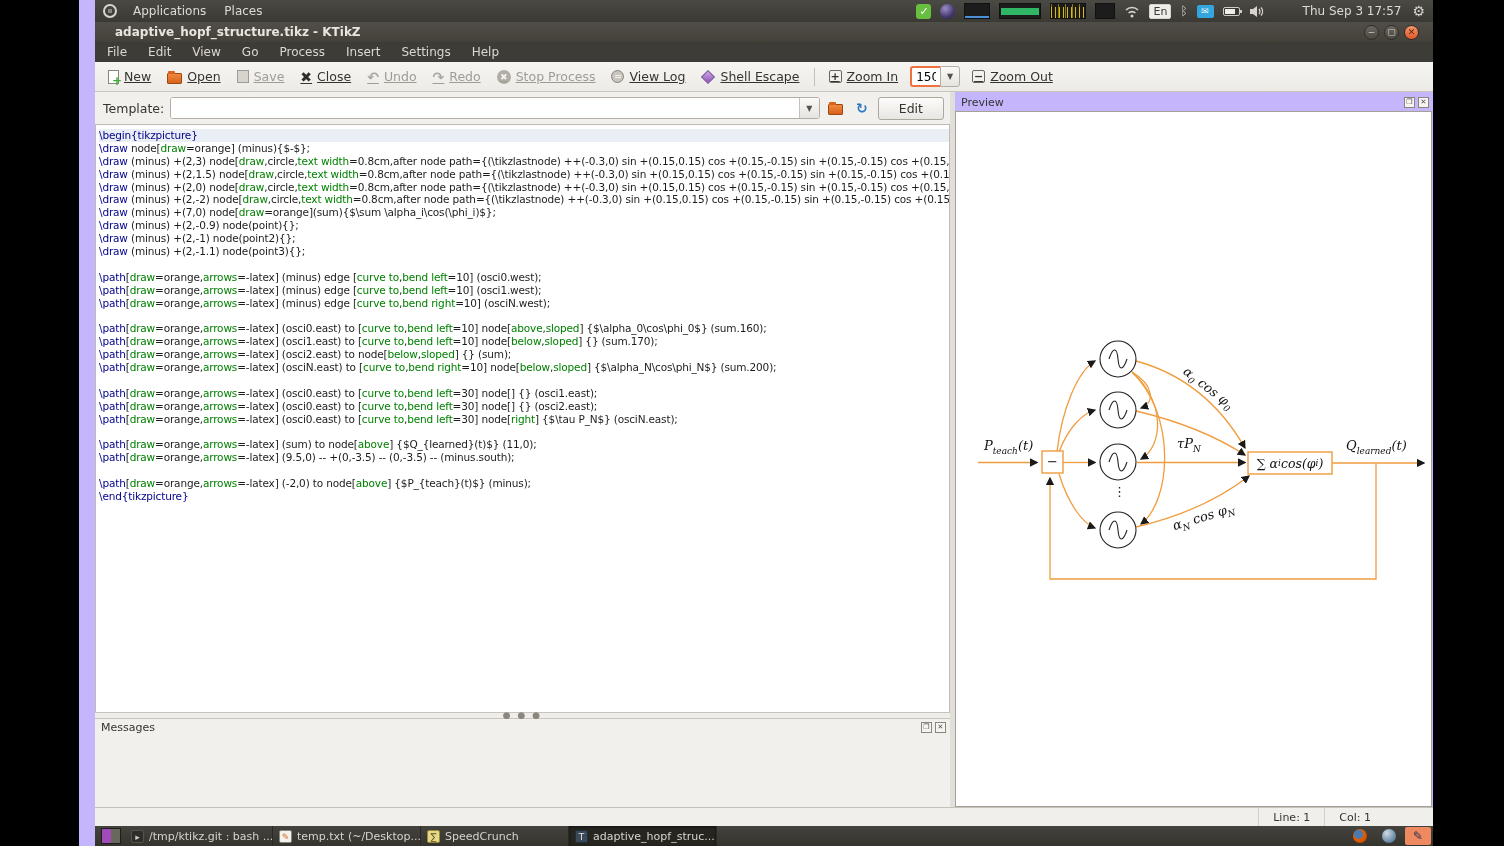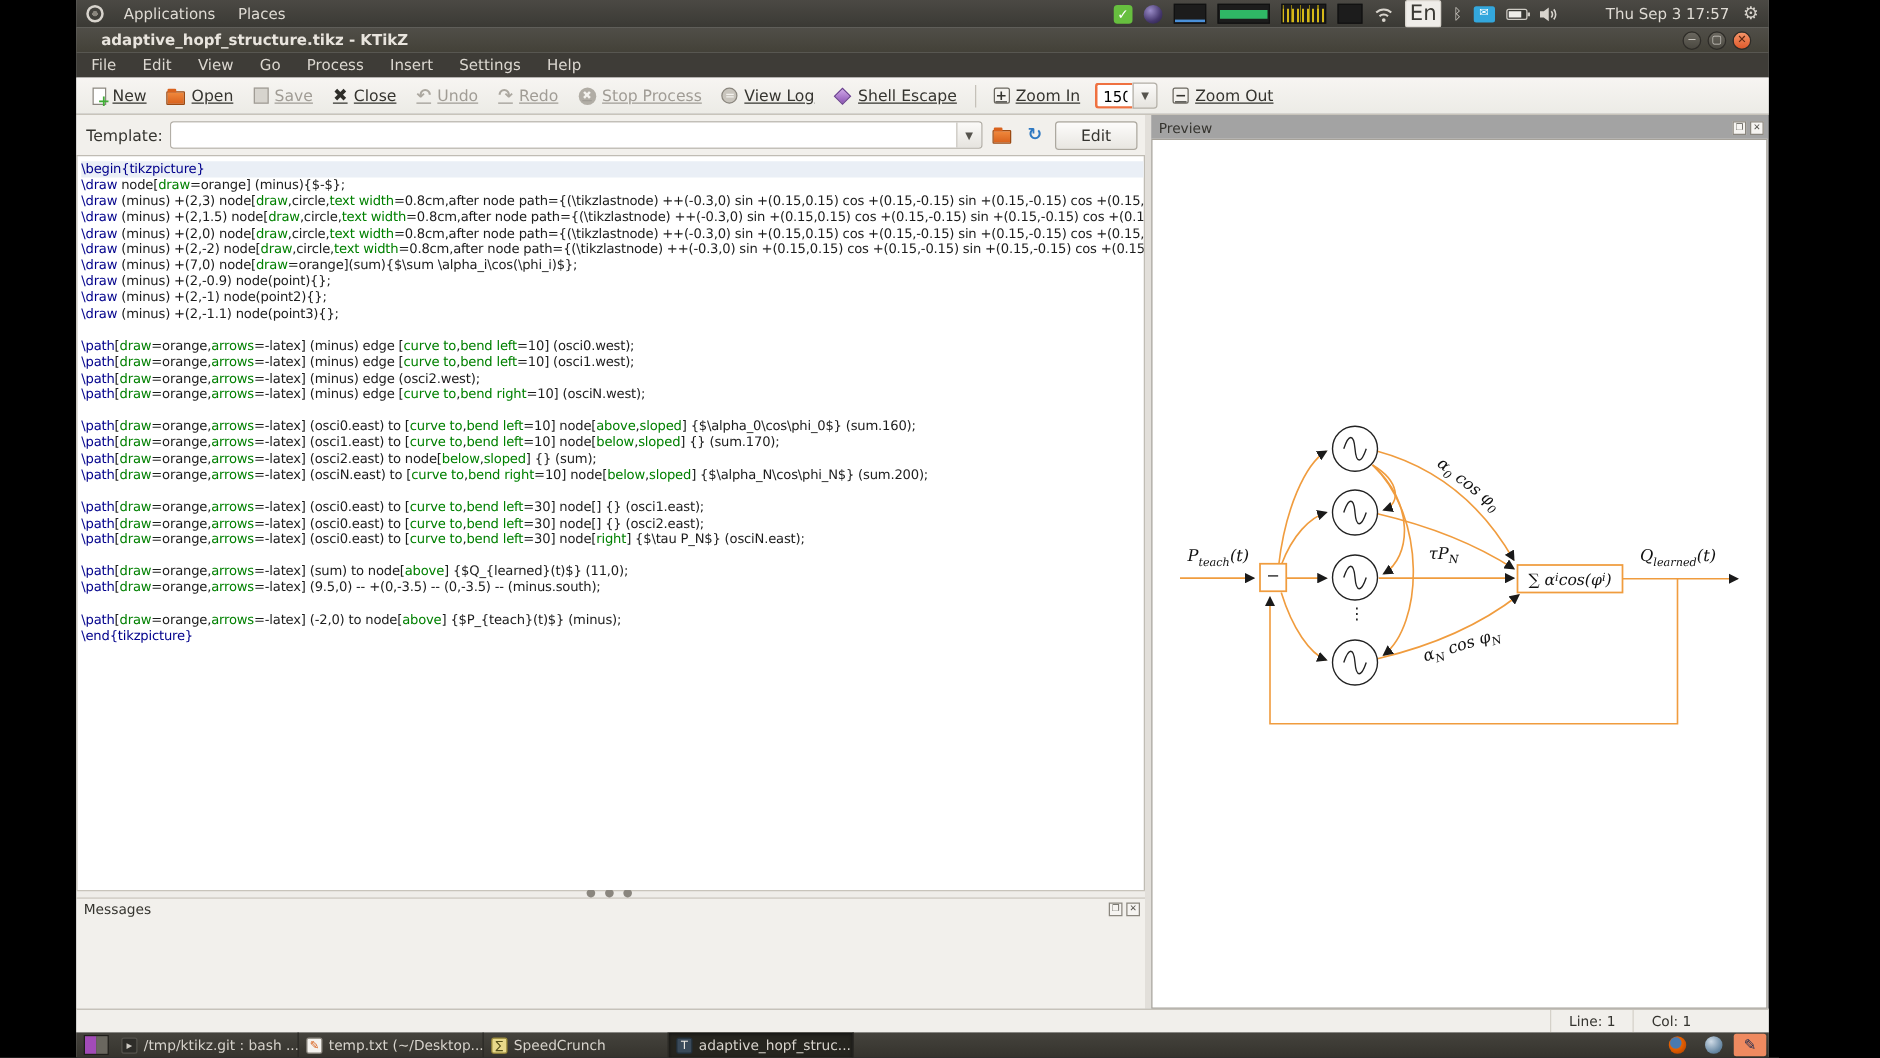--- a/index.html
+++ b/index.html
@@ -1,20 +1,20 @@
 <!DOCTYPE html>
 <html><head>
 <meta charset="utf-8">
 <style>
   * { margin:0; padding:0; box-sizing:border-box; }
   html,body { background:#000; }
   .screen { position:relative; width:1504px; height:846px; background:#000; overflow:hidden;
             font-family:"DejaVu Sans","Liberation Sans",sans-serif; }
-  .desktop { position:absolute; left:61px; top:0; width:1354px; height:846px;
-             display:flex; flex-direction:column; background:#a3a3a3; }
+  .desktop { position:absolute; left:79px; top:0; width:1354px; height:846px;
+             display:flex; flex-direction:column; background:#c4b5fd;padding-left:16px; }
 
   
   .top-panel { height:22px; flex:0 0 22px; background:linear-gradient(#4b4944,#3a3934);
                display:flex; align-items:center; color:#dfdbd4; font-size:12px; padding:0 8px; }
   .tp-left { display:flex; align-items:center; gap:14px; }
   .distro-icon { width:14px; height:14px; border-radius:50%; border:2px solid #d8d4cd;
                  background:radial-gradient(circle,#8a867e 30%,transparent 32%); }
   .tp-menu { padding:0 2px; cursor:default; }
   .tray { margin-left:auto; display:flex; align-items:center; gap:9px; }
   .tray-check { width:15px; height:15px; border-radius:3px; background:#67bf3f; color:#fff;
@@ -24,21 +24,21 @@
   .mon { height:16px; background:#1c1c1c; border:1px solid #111; }
   .mon-dots { width:26px; background:#1c1c1c linear-gradient(0deg,#4a90d9 2px,transparent 2px);
               background-size:3px 100%; background-repeat:repeat-x; }
   .mon-cpu { width:42px; position:relative; }
   .mon-cpu i { position:absolute; left:1px; right:1px; top:4px; height:7px; background:#2fb765; }
   .mon-spk { width:36px; background:
       repeating-linear-gradient(90deg,#d6b919 0 1px,transparent 1px 4px) bottom/100% 11px no-repeat,
       repeating-linear-gradient(90deg,#8a7a10 0 1px,transparent 1px 7px) bottom/100% 15px no-repeat,#1c1c1c; }
   .mon-blank { width:20px; }
   .wifi-ic, .vol-ic { display:flex; align-items:center; }
-  .kb-box { border:1px solid #d8d4cd; border-radius:2px; padding:0 3px; font-size:17px;
+  .kb-box { border:1px solid #d8d4cd; border-radius:2px; padding:0 3px; font-size:11px;
             background:#efede9; color:#3a3934; }
   .bt-ic { font-size:12px; color:#d8d4cd; }
   .mail-ic { width:17px; height:13px; background:#33a7dd; border-radius:2px; color:#fff;
              font-size:9px; text-align:center; line-height:13px; }
   .batt { width:17px; height:9px; border:1px solid #cfccc5; border-radius:2px; position:relative; background:#3a3934; }
   .batt::after { content:""; position:absolute; right:-3px; top:2px; width:2px; height:3px; background:#cfccc5; }
   .batt i { position:absolute; left:1px; top:1px; bottom:1px; width:10px; background:#efede9; }
   .clock { padding:0 2px;margin-left:28px; }
   .gear-ic { font-size:14px; color:#d8d4cd; }
 
@@ -321,21 +321,20 @@
             <div class="code-line"><span class="cmd">\draw</span> (minus) +(2,1.5) node[<span class="kw">draw</span>,circle,<span class="kw">text width</span>=0.8cm,after node path={(\tikzlastnode) ++(-0.3,0) sin +(0.15,0.15) cos +(0.15,-0.15) sin +(0.15,-0.15) cos +(0.15,0.15)}](osci1){};</div>
             <div class="code-line"><span class="cmd">\draw</span> (minus) +(2,0) node[<span class="kw">draw</span>,circle,<span class="kw">text width</span>=0.8cm,after node path={(\tikzlastnode) ++(-0.3,0) sin +(0.15,0.15) cos +(0.15,-0.15) sin +(0.15,-0.15) cos +(0.15,0.15)}](osci2){};</div>
             <div class="code-line"><span class="cmd">\draw</span> (minus) +(2,-2) node[<span class="kw">draw</span>,circle,<span class="kw">text width</span>=0.8cm,after node path={(\tikzlastnode) ++(-0.3,0) sin +(0.15,0.15) cos +(0.15,-0.15) sin +(0.15,-0.15) cos +(0.15,0.15)}](osciN){};</div>
             <div class="code-line"><span class="cmd">\draw</span> (minus) +(7,0) node[<span class="kw">draw</span>=orange](sum){$\sum \alpha_i\cos(\phi_i)$};</div>
             <div class="code-line"><span class="cmd">\draw</span> (minus) +(2,-0.9) node(point){};</div>
             <div class="code-line"><span class="cmd">\draw</span> (minus) +(2,-1) node(point2){};</div>
             <div class="code-line"><span class="cmd">\draw</span> (minus) +(2,-1.1) node(point3){};</div>
             <div class="code-line">&nbsp;</div>
             <div class="code-line"><span class="cmd">\path</span>[<span class="kw">draw</span>=orange,<span class="kw">arrows</span>=-latex] (minus) edge [<span class="kw">curve to</span>,<span class="kw">bend left</span>=10] (osci0.west);</div>
             <div class="code-line"><span class="cmd">\path</span>[<span class="kw">draw</span>=orange,<span class="kw">arrows</span>=-latex] (minus) edge [<span class="kw">curve to</span>,<span class="kw">bend left</span>=10] (osci1.west);</div>
-            <div class="code-line"><span class="cmd">\path</span>[<span class="kw">draw</span>=orange,<span class="kw">arrows</span>=-latex] (minus) edge (osci2.west);</div>
             <div class="code-line"><span class="cmd">\path</span>[<span class="kw">draw</span>=orange,<span class="kw">arrows</span>=-latex] (minus) edge [<span class="kw">curve to</span>,<span class="kw">bend right</span>=10] (osciN.west);</div>
             <div class="code-line">&nbsp;</div>
             <div class="code-line"><span class="cmd">\path</span>[<span class="kw">draw</span>=orange,<span class="kw">arrows</span>=-latex] (osci0.east) to [<span class="kw">curve to</span>,<span class="kw">bend left</span>=10] node[<span class="kw">above</span>,<span class="kw">sloped</span>] {$\alpha_0\cos\phi_0$} (sum.160);</div>
             <div class="code-line"><span class="cmd">\path</span>[<span class="kw">draw</span>=orange,<span class="kw">arrows</span>=-latex] (osci1.east) to [<span class="kw">curve to</span>,<span class="kw">bend left</span>=10] node[<span class="kw">below</span>,<span class="kw">sloped</span>] {} (sum.170);</div>
             <div class="code-line"><span class="cmd">\path</span>[<span class="kw">draw</span>=orange,<span class="kw">arrows</span>=-latex] (osci2.east) to node[<span class="kw">below</span>,<span class="kw">sloped</span>] {} (sum);</div>
             <div class="code-line"><span class="cmd">\path</span>[<span class="kw">draw</span>=orange,<span class="kw">arrows</span>=-latex] (osciN.east) to [<span class="kw">curve to</span>,<span class="kw">bend right</span>=10] node[<span class="kw">below</span>,<span class="kw">sloped</span>] {$\alpha_N\cos\phi_N$} (sum.200);</div>
             <div class="code-line">&nbsp;</div>
             <div class="code-line"><span class="cmd">\path</span>[<span class="kw">draw</span>=orange,<span class="kw">arrows</span>=-latex] (osci0.east) to [<span class="kw">curve to</span>,<span class="kw">bend left</span>=30] node[] {} (osci1.east);</div>
             <div class="code-line"><span class="cmd">\path</span>[<span class="kw">draw</span>=orange,<span class="kw">arrows</span>=-latex] (osci0.east) to [<span class="kw">curve to</span>,<span class="kw">bend left</span>=30] node[] {} (osci2.east);</div>
             <div class="code-line"><span class="cmd">\path</span>[<span class="kw">draw</span>=orange,<span class="kw">arrows</span>=-latex] (osci0.east) to [<span class="kw">curve to</span>,<span class="kw">bend left</span>=30] node[<span class="kw">right</span>] {$\tau P_N$} (osciN.east);</div>

